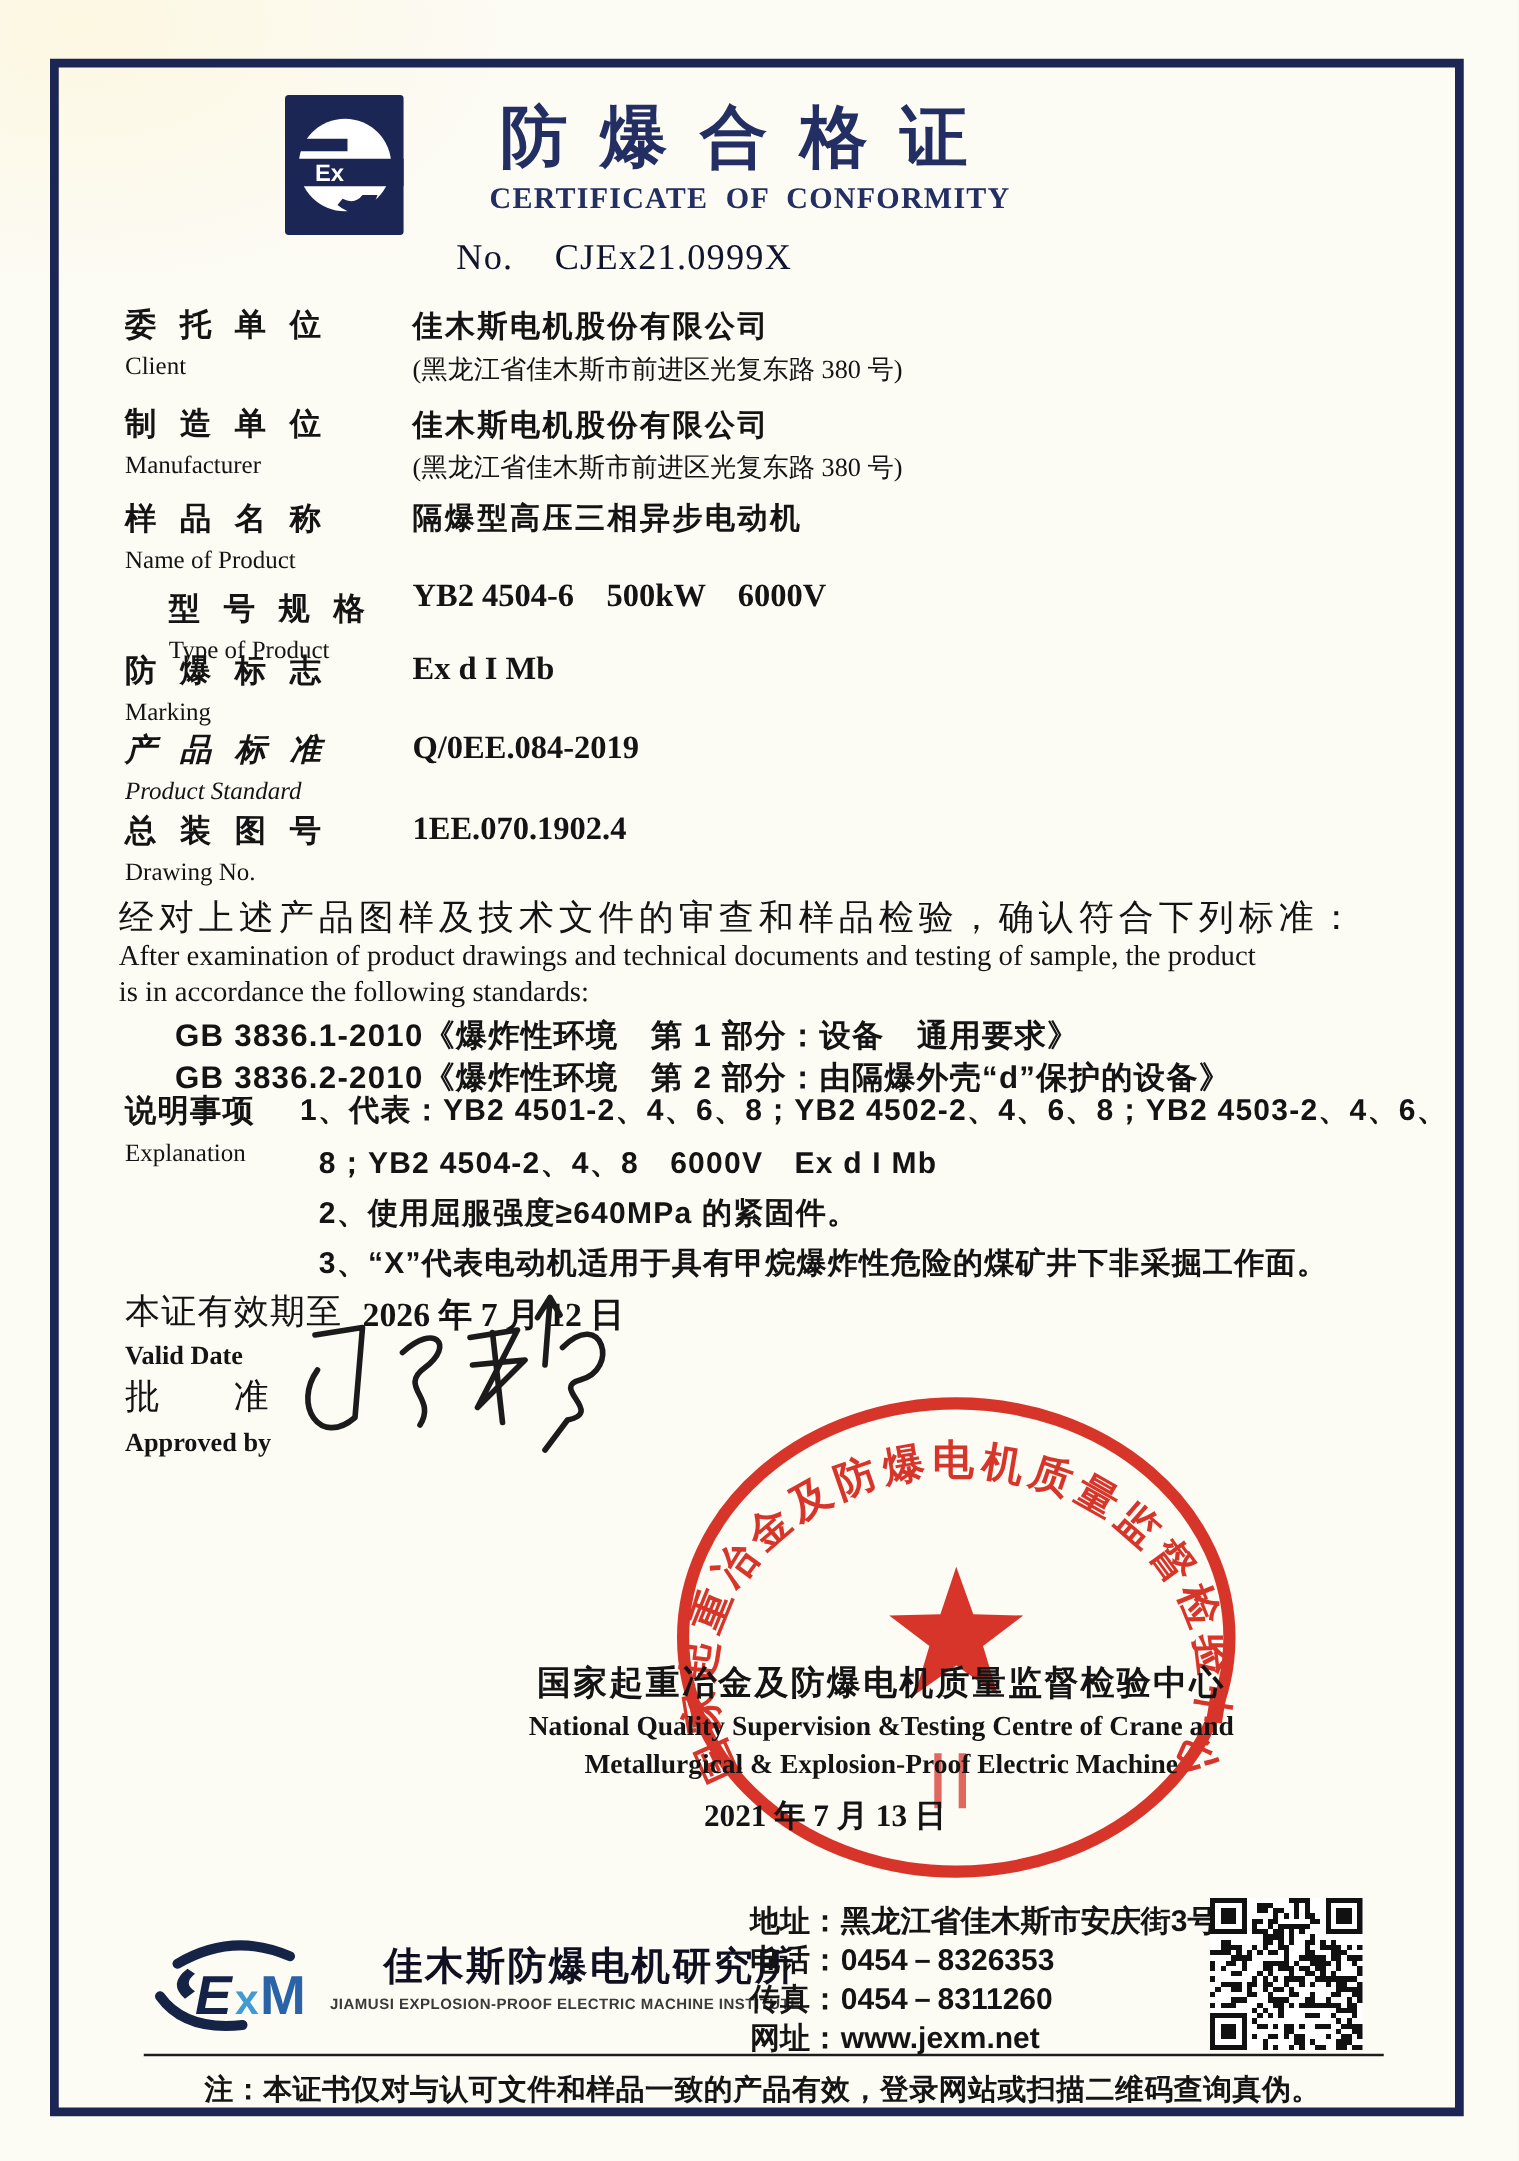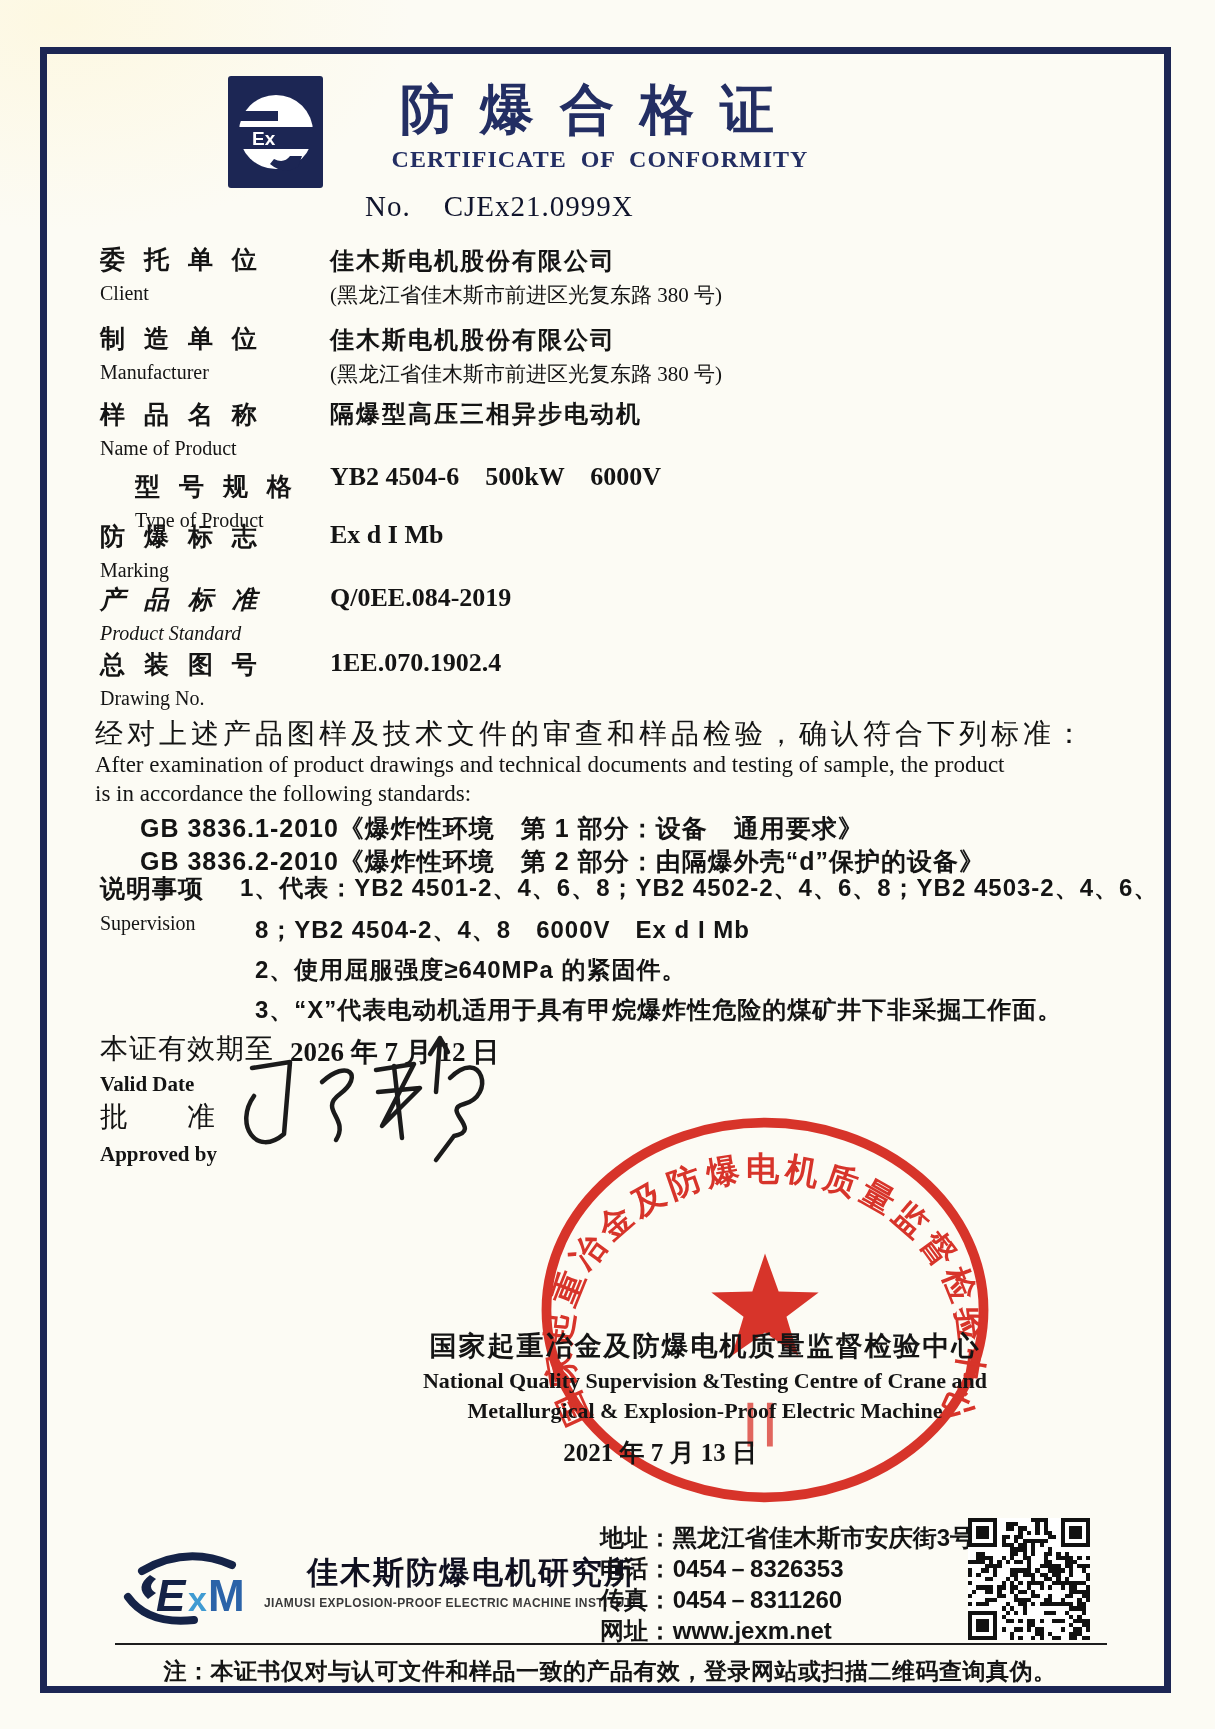--- a/index.html
+++ b/index.html
@@ -110,21 +110,21 @@
   </div>
   <div class="abs val-lat" style="left:330px;top:648px;">1EE.070.1902.4</div>
 
   <div class="abs stmt-zh" style="left:95px;top:715px;">经对上述产品图样及技术文件的审查和样品检验，确认符合下列标准：</div>
   <div class="abs stmt-en" style="left:95px;top:752px;">After examination of product drawings and technical documents and testing of sample, the product</div>
   <div class="abs stmt-en" style="left:95px;top:781px;">is in accordance the following standards:</div>
   <div class="abs gb" style="left:140px;top:812px;">GB 3836.1-2010《爆炸性环境　第 1 部分：设备　通用要求》</div>
   <div class="abs gb" style="left:140px;top:845px;">GB 3836.2-2010《爆炸性环境　第 2 部分：由隔爆外壳“d”保护的设备》</div>
 
   <div class="abs lzh" style="left:100px;top:872px;letter-spacing:1px;">说明事项</div>
-  <div class="abs len" style="left:100px;top:906px;">Supervision</div>
+  <div class="abs len" style="left:100px;top:906px;">Explanation</div>
   <div class="abs exp-item" style="left:240px;top:872px;">1、代表：YB2 4501-2、4、6、8；YB2 4502-2、4、6、8；YB2 4503-2、4、6、</div>
   <div class="abs exp-item" style="left:255px;top:914px;">8；YB2 4504-2、4、8　6000V　Ex d I Mb</div>
   <div class="abs exp-item" style="left:255px;top:954px;">2、使用屈服强度≥640MPa 的紧固件。</div>
   <div class="abs exp-item" style="left:255px;top:994px;">3、“X”代表电动机适用于具有甲烷爆炸性危险的煤矿井下非采掘工作面。</div>
 
   <div class="abs stmt-zh" style="left:100px;top:1030px;letter-spacing:1px;">本证有效期至</div>
   <div class="abs len" style="left:100px;top:1066px;font-size:21px;font-weight:700;">Valid Date</div>
   <div class="abs val-lat" style="left:290px;top:1034px;font-size:27px;">2026 年 7 月 12 日</div>
 
   <div class="abs stmt-zh" style="left:100px;top:1098px;letter-spacing:1px;">批　　准</div>

